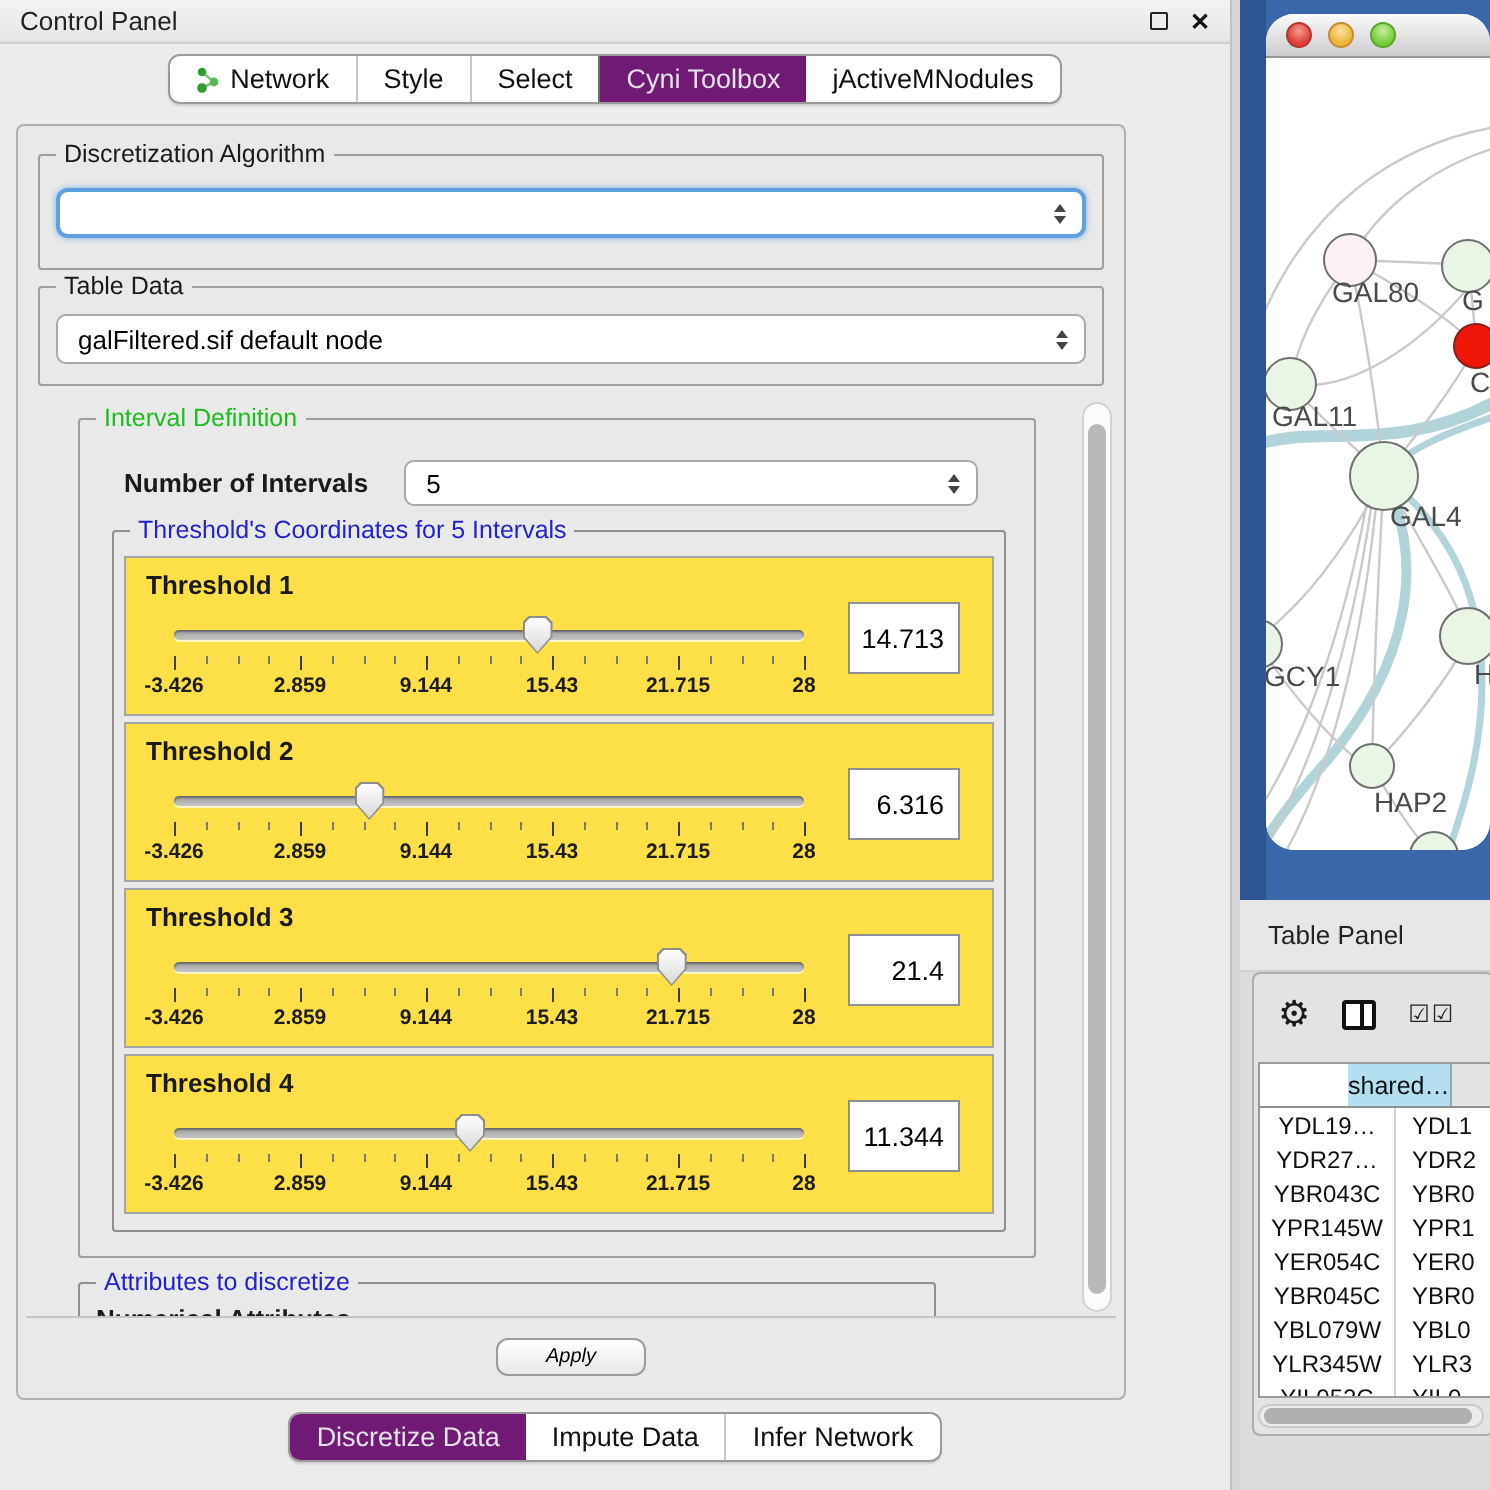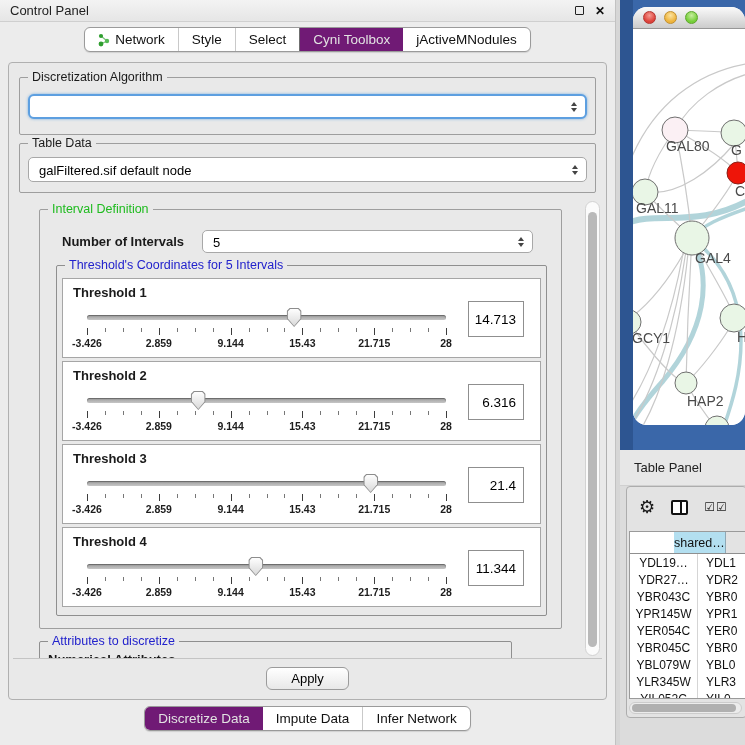--- a/index.html
+++ b/index.html
@@ -22,21 +22,21 @@
   .top-tabs { top:27px; }
   .bottom-tabs { bottom:14px; }
   .pill { display:inline-flex; background:#fff; border:1px solid #9a9a9a; border-radius:6px;
     overflow:hidden; box-shadow:0 1px 1px rgba(0,0,0,0.12); }
   .pill .tab { display:flex; align-items:center; gap:5px; padding:4px 13px; font-size:13.5px;
     color:#111; cursor:default; border-left:1px solid #c9c9c9; }
   .pill .tab:first-child { border-left:none; }
   .pill .tab.selected { background:#701a75; color:#e2e2e2; border-left-color:#6f6f6f; }
   .pill .tab.selected + .tab { border-left:none; }
 
-  .main-panel { position:absolute; left:8px; top:62px; width:599px; height:638px;
+  .main-panel { position:absolute; left:8px; top:62px; width:555px; height:638px;
     background:#e9e9e9; border:1px solid #b0b0b0; border-radius:4px; }
 
   
   .fset { position:relative; border:1px solid #9e9e9e; border-radius:2px; }
   .fset > .legend { position:absolute; top:-8px; left:8px; background:#e9e9e9;
     padding:0 4px; font-size:12.5px; line-height:15px; }
   .legend.green { color:#1ebb1e; }
   .legend.blue { color:#2222cc; }
 
   .disc-fset { position:absolute; left:10px; right:10px; top:14px; height:58px; }
@@ -66,21 +66,21 @@
     border:1px solid #d2d2d2; border-radius:8px; }
   .vscroll .thumb { position:absolute; left:2px; right:2px; top:10px; bottom:8px;
     background:#b9b9b9; border-radius:6px; }
 
   .interval-fset { margin:10px 16px 0 26px; padding:8px 6px 4px; }
   .numrow { display:flex; align-items:center; margin:12px 22px 12px 16px; }
   .numrow .lbl { font-weight:bold; font-size:13px; white-space:nowrap; }
   .num-combo { flex:1; height:23px; margin-left:18px; }
 
   .thr-fset { margin:8px 8px 8px 10px; padding:12px 5px 5px; border-color:#8f8f8f; }
-  .thr-panel { position:relative; height:80px; background:#ffffff; border:1px solid #a6a6a6; margin-bottom:3px; }
+  .thr-panel { position:relative; height:80px; background:#fde047; border:1px solid #a6a6a6; margin-bottom:3px; }
   .thr-panel .tlabel { position:absolute; left:10px; top:6px; font-weight:bold; font-size:13px; }
   .slider { position:absolute; left:24px; right:94px; top:32px; height:44px; }
   .track { position:absolute; left:0; right:0; top:4px; height:5px; border-radius:3px;
     background:linear-gradient(#9b9b9b,#c6c6c6); box-shadow:inset 0 1px 1px rgba(0,0,0,.35), 0 1px 0 rgba(255,255,255,.7); }
   .thumbwrap { position:absolute; top:-3px; width:15px; height:19px; transform:translateX(-50%); }
   .thumb-outer { position:absolute; inset:0; background:#8d8d8d;
     clip-path:polygon(20% 0,80% 0,100% 16%,100% 55%,50% 100%,0 55%,0 16%); }
   .thumb-inner { position:absolute; inset:1px; background:linear-gradient(#fefefe,#d9d9d9);
     clip-path:polygon(20% 0,80% 0,100% 16%,100% 55%,50% 100%,0 55%,0 16%); }
   .tick { position:absolute; width:1px; background:#777; top:17px; }
@@ -90,22 +90,22 @@
     font-size:10.5px; font-weight:bold; color:#1d1d1d; white-space:nowrap; }
   .thr-value { position:absolute; right:16px; top:22px; width:56px; height:36px;
     background:#fff; border:1px solid #8f8f8f; font-family:"Liberation Sans",sans-serif;
     font-size:13.5px; color:#000; text-align:right; padding-right:7px; }
 
   .attr-fset { margin:12px 66px 0 26px; padding:10px 6px 0; height:112px; border-color:#8f8f8f; }
   .attr-sub { font-weight:bold; font-size:13px; margin:0 0 7px 2px; }
 
   .apply-row { position:absolute; left:3px; right:3px; bottom:4px; height:33px; background:#e9e9e9;
     display:flex; align-items:center; justify-content:center; }
-  .apply-btn { padding:3px 24px; font-size:13px; color:#000; background:linear-gradient(#ffffff,#e8e8e8);
-    border:1px solid #9b9b9b; border-radius:6px; font-family:"Liberation Sans",sans-serif; }
+  .apply-btn { padding:3px 24px; font-size:10px; color:#000; background:linear-gradient(#ffffff,#e8e8e8);
+    border:1px solid #9b9b9b; border-radius:6px; font-family:"Liberation Sans",sans-serif;font-style:italic; }
 
   
   .right-side { position:absolute; left:620px; top:0; width:125px; height:745px; background:#dcdcdc; }
   .net-frame { position:absolute; left:0; top:0; right:0; height:450px; background:#3a67a9; }
   .net-frame .darkstrip { position:absolute; left:0; top:0; bottom:0; width:13px; background:#2d5591; }
   .net-window { position:absolute; left:13px; top:7px; right:0; bottom:25px;
     border-top-left-radius:6px; overflow:hidden; background:#fff;border-radius:14px; }
   .net-titlebar { height:22px; background:linear-gradient(#fafafa,#cccccc);
     border-bottom:1px solid #979797; display:flex; align-items:center; padding-left:10px; gap:8px; }
   .light { width:13px; height:13px; border-radius:50%; }

